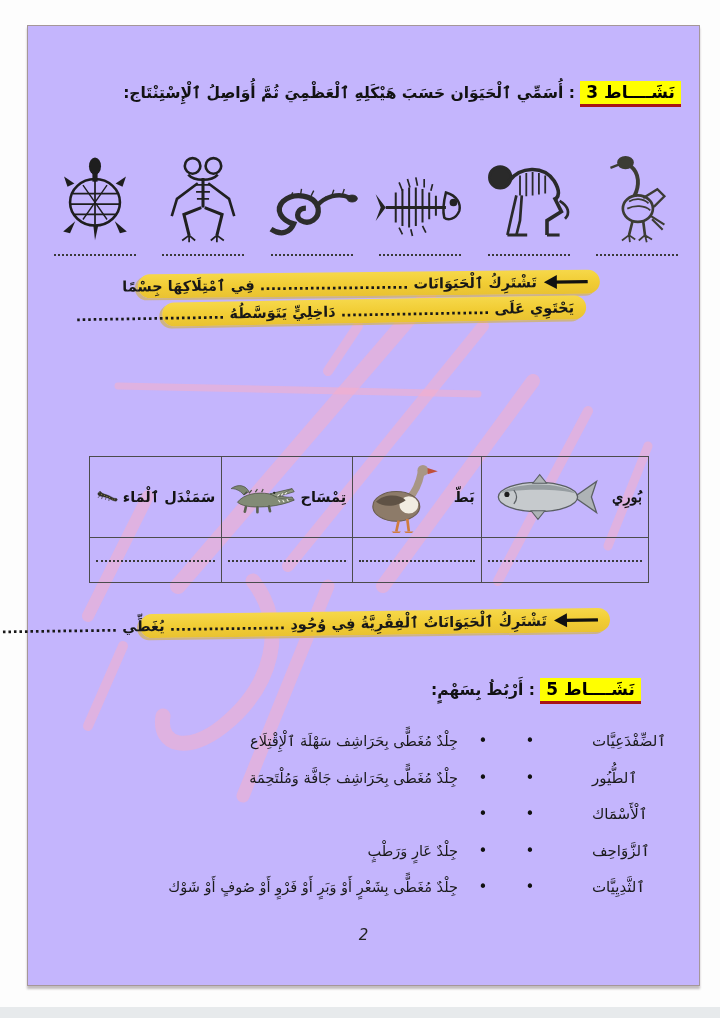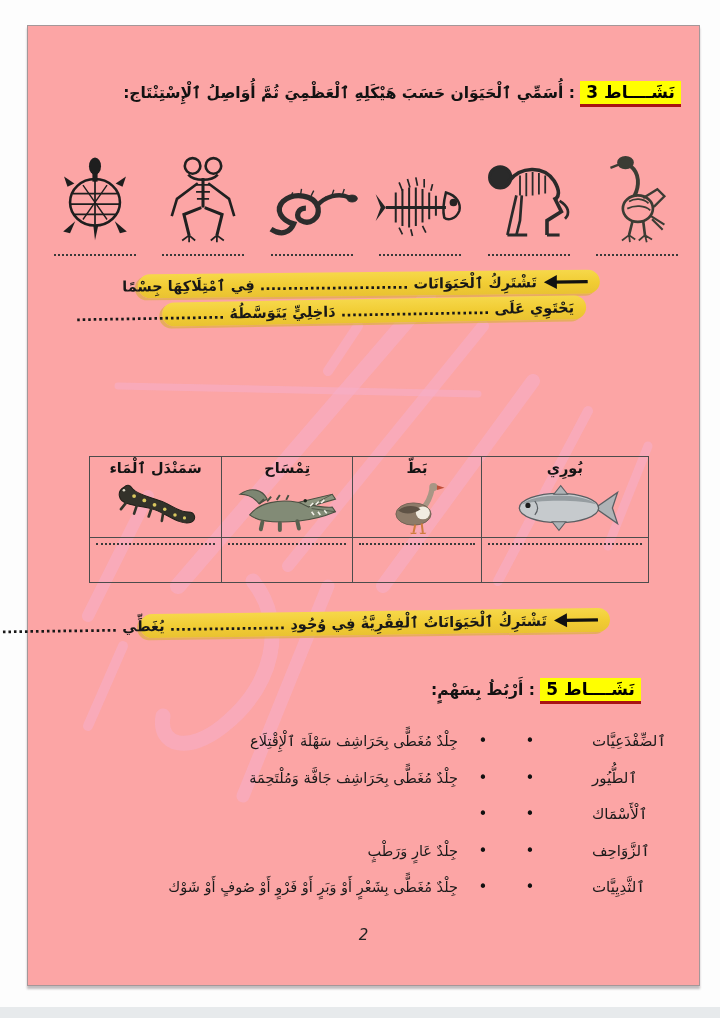--- a/index.html
+++ b/index.html
@@ -3,21 +3,21 @@
 <meta charset="utf-8">
 <style>
   * { margin:0; padding:0; box-sizing:border-box; }
   html,body { width:720px; height:1018px; }
   body { font-family:"DejaVu Sans","Liberation Sans",sans-serif; background:#fdfdfd; }
   #canvas { position:relative; width:720px; height:1018px; overflow:hidden; background:#fdfdfd; }
   .bottom-strip { position:absolute; left:0; bottom:0; width:720px; height:11px; background:#e7eaec; }
 
   .page {
     position:absolute; left:27px; top:25px; width:673px; height:961px;
-    background:#fca5a5; border:1.5px solid #a59799;
+    background:#c4b5fd; border:1.5px solid #a59799;
     box-shadow:0 3px 2px rgba(125,112,118,.45);
   }
   .wm { position:absolute; left:0; top:0; width:673px; height:961px; pointer-events:none; }
   .layer { position:absolute; z-index:2; }
 
   
   .heading { position:absolute; z-index:2; direction:rtl; text-align:right; white-space:nowrap; color:#121212; }
   .act-label {
     display:inline-block; background:#ffff00; font-weight:bold; font-size:17px;
     padding:1px 6px 2px 6px; border-bottom:3px solid #a81414; color:#000;
@@ -44,27 +44,27 @@
   }
   .band1 { left:110px; top:246px; width:462px; transform:rotate(-.6deg); }
   .band1 .row2 { margin-top:3px; margin-right:14px; width:424px; transform:rotate(-.4deg); }
   .band2 { left:112px; top:585px; width:470px; transform:rotate(-.8deg); }
   .band .txt { font-size:14.5px; white-space:nowrap; }
   .arrow-ic { flex:0 0 auto; }
 
   
   .anim-table { left:61px; top:430px; width:560px; direction:rtl; border:1.5px solid #4c4c4c; z-index:2; }
   .t-row { display:flex; }
-  .t-cell { border-left:1.5px solid #4c4c4c; padding:3px 6px;flex-direction:column; }
+  .t-cell { border-left:1.5px solid #4c4c4c; padding:3px 6px; }
   .t-cell:last-child { border-left:none; }
   .t-head .t-cell { height:80px; display:flex; align-items:center; justify-content:space-between; gap:4px; }
   .t-ans  { border-top:1.5px solid #4c4c4c; }
   .t-ans .t-cell { height:44px; display:flex; align-items:center; }
   .t-ans .dotline { width:100%; }
-  .c1 { width:30%; } .c2 { width:23%; } .c3 { width:23.5%; } .c4 { width:23.5%; }
+  .c1 { width:30%;font-family:Liberation Serif, serif; } .c2 { width:23%; } .c3 { width:23.5%; } .c4 { width:23.5%; }
   .animal-name { font-weight:bold; font-size:14.5px; color:#141414; white-space:nowrap; }
 
   
   .match { left:28px; top:697px; width:618px; direction:rtl; z-index:2; }
   .m-row { display:grid; grid-template-columns:122px 44px 50px auto; align-items:center; height:36.5px; }
   .m-class { font-size:15px; color:#1a1a1a; text-align:left; padding-left:4px; white-space:nowrap;margin-left:36px; }
   .m-dot { text-align:center; font-size:15px; color:#111; }
   .m-skin { font-size:14.5px; color:#1a1a1a; text-align:right; white-space:nowrap; }
 
   .page-num { position:absolute; left:50%; top:900px; transform:translateX(-50%); font-size:15px; color:#222; z-index:2; font-style:italic; }

